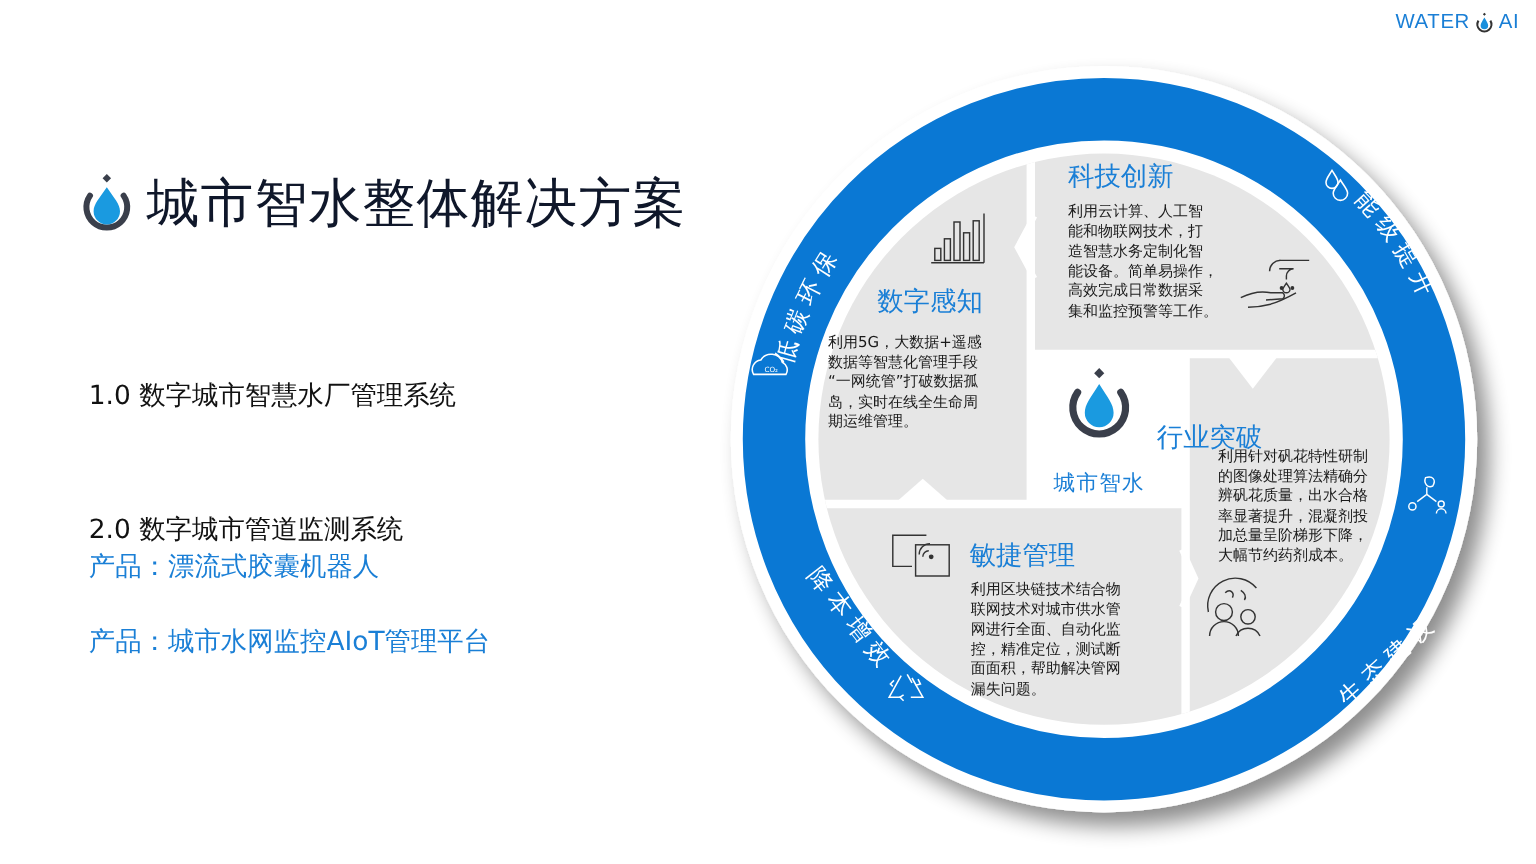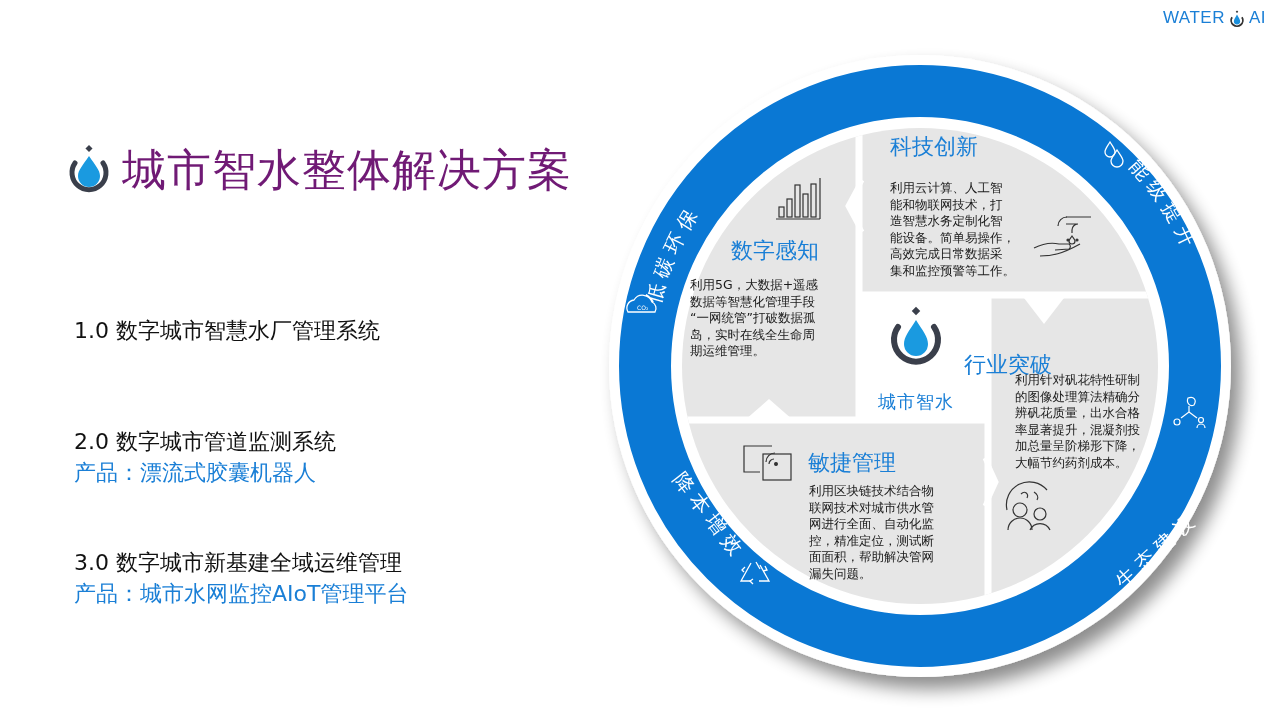--- a/index.html
+++ b/index.html
@@ -10,21 +10,21 @@
   }
   .brand {
     position:absolute; top:8px; right:14px;
     font-family:"Liberation Sans",sans-serif; font-size:17px; color:#1a7fd6;
     display:flex; align-items:flex-end; letter-spacing:0.5px;
   }
   .brand .drop { width:18px; height:18px; margin:0 3px; }
   .title-wrap { position:absolute; left:66px; top:140px; display:flex; align-items:center; }
   .title-wrap .logo { width:46px; height:54px; margin-right:10px; }
   .title {
-    font-size:44px; color:#701a75; font-family:"DejaVu Sans",sans-serif;
+    font-size:44px; color:#0f172a; font-family:"DejaVu Sans",sans-serif;
     letter-spacing:1px; line-height:60px;
   }
   .products { position:absolute; left:74px; top:288px; }
   .prod { position:absolute; left:0; white-space:nowrap; }
   .prod .sys { font-size:22px; color:#111; line-height:30px;margin-top:28px; }
   .prod .pname { font-size:22px; color:#1a7fd6; line-height:32px; }
 
   .wheel { position:absolute; left:0; top:0; width:1280px; height:720px; }
   .seg-title { position:absolute; font-size:22px; color:#1a7fd6; white-space:nowrap; }
   .seg-body { position:absolute; font-size:12.5px; line-height:16.5px; color:#1a1a1a; }
@@ -54,21 +54,20 @@
 
 <div class="products">
   <div class="prod" style="top:0">
     <div class="sys">1.0 数字城市智慧水厂管理系统</div>
   </div>
   <div class="prod" style="top:111px">
     <div class="sys">2.0 数字城市管道监测系统</div>
     <div class="pname">产品：漂流式胶囊机器人</div>
   </div>
   <div class="prod" style="top:232px">
-    <div class="sys">3.0 数字城市新基建全域运维管理</div>
     <div class="pname">产品：城市水网监控AIoT管理平台</div>
   </div>
 </div>
 
 <svg class="wheel" viewBox="0 0 1280 720">
   <defs>
     <filter id="shadow" x="-20%" y="-20%" width="150%" height="150%">
       <feGaussianBlur in="SourceAlpha" stdDeviation="9"></feGaussianBlur>
       <feOffset dx="10" dy="12" result="ob"></feOffset>
       <feComponentTransfer>
@@ -190,21 +189,21 @@
 <div class="seg-title" style="left:731px;top:236px;">数字感知</div>
 <div class="seg-body" style="left:690px;top:277px;">
   <div>利用5G，大数据+遥感</div>
   <div>数据等智慧化管理手段</div>
   <div>“一网统管”打破数据孤</div>
   <div>岛，实时在线全生命周</div>
   <div>期运维管理。</div>
 </div>
 
 <div class="seg-title" style="left:890px;top:132px;">科技创新</div>
-<div class="seg-body" style="left:890px;top:180px;">
+<div class="seg-body" style="left:890px;top:168px;">
   <div>利用云计算、人工智</div>
   <div>能和物联网技术，打</div>
   <div>造智慧水务定制化智</div>
   <div>能设备。简单易操作，</div>
   <div>高效完成日常数据采</div>
   <div>集和监控预警等工作。</div>
 </div>
 
 <div class="seg-title" style="left:964px;top:334px;margin-top:16px;">行业突破</div>
 <div class="seg-body" style="left:1015px;top:372px;">

